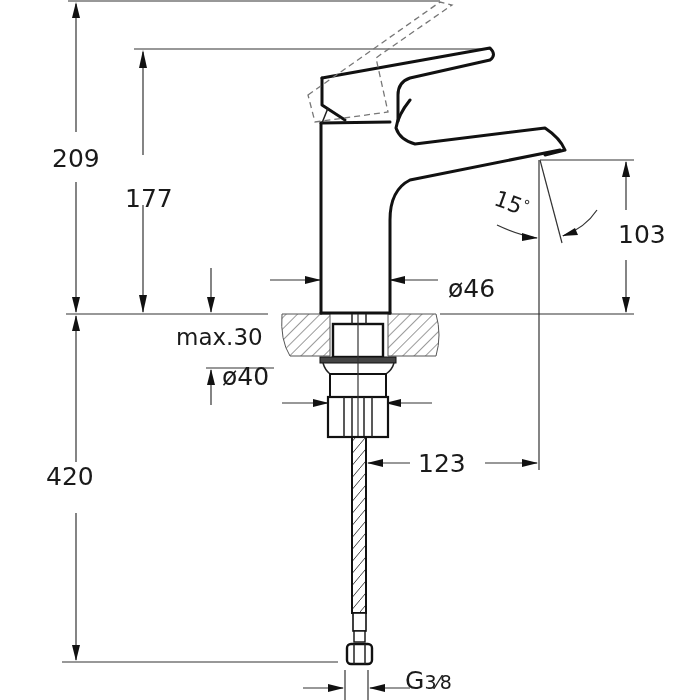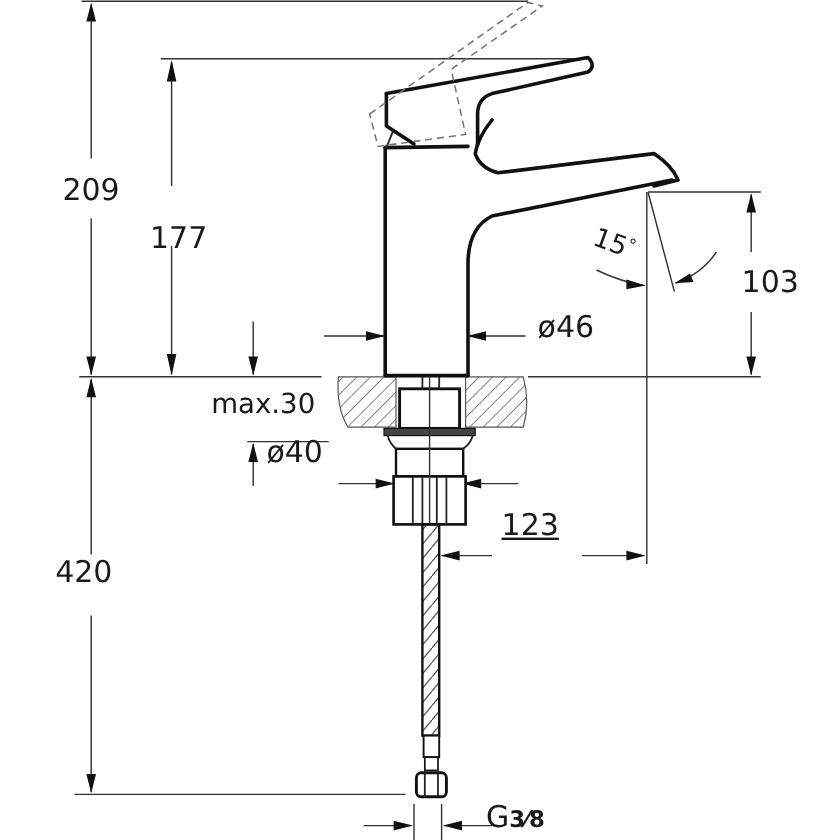--- a/index.html
+++ b/index.html
@@ -152,23 +152,23 @@
     <rect x="354" y="631" width="11" height="11" fill="#fff" stroke="#111" stroke-width="1.4"></rect>
     <rect x="347" y="644" width="25" height="20" rx="4" fill="#fff" stroke="#111" stroke-width="2.4"></rect>
     <line class="thin" x1="354" y1="644" x2="354" y2="664"></line>
     <line class="thin" x1="365" y1="644" x2="365" y2="664"></line>
   </g>
 </svg>
 
 <div class="label" style="left:52px; top:146px;">209</div>
 <div class="label" style="left:125px; top:170px;margin-top:16px;">177</div>
 <div class="label" style="left:598px; top:222px;margin-left:20px;">103</div>
-<div class="label" style="left:448px; top:260px;">ø46</div>
+<div class="label" style="left:448px; top:276px;">ø46</div>
 <div class="label" style="left:494px; top:193px; transform:rotate(20deg); font-size:22px;">
   <span>15</span><span style="font-size:14px; vertical-align:top;">°</span>
 </div>
 <div class="label" style="left:176px; top:326px; font-size:23px;">max.30</div>
 <div class="label" style="left:222px; top:364px;">ø40</div>
-<div class="label" style="left:418px; top:425px;text-decoration:underline;">123</div>
+<div class="label" style="left:418px; top:451px;">123</div>
 <div class="label" style="left:46px; top:464px;">420</div>
 <div class="label" style="left:405px; top:668px;">
-  <span>G</span><span style="font-size:19px;font-weight:bold;">3⁄8</span>
+  <span>G</span><span style="font-size:19px;">3⁄8</span>
 </div>
 
 </body></html>

